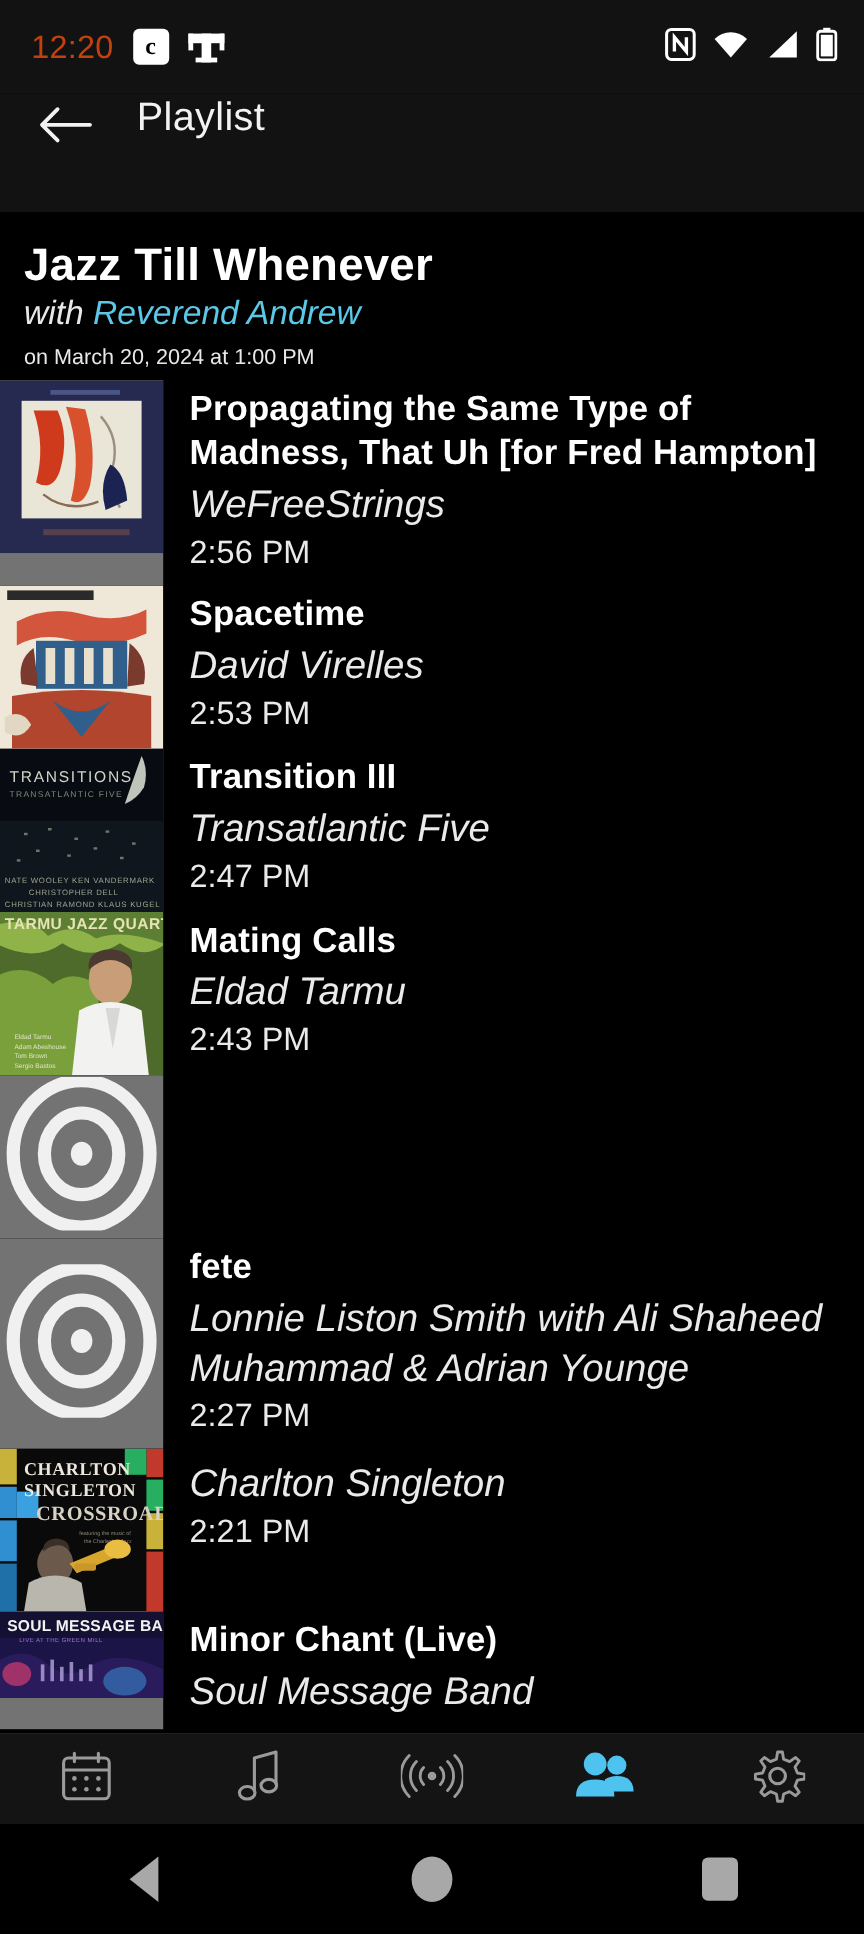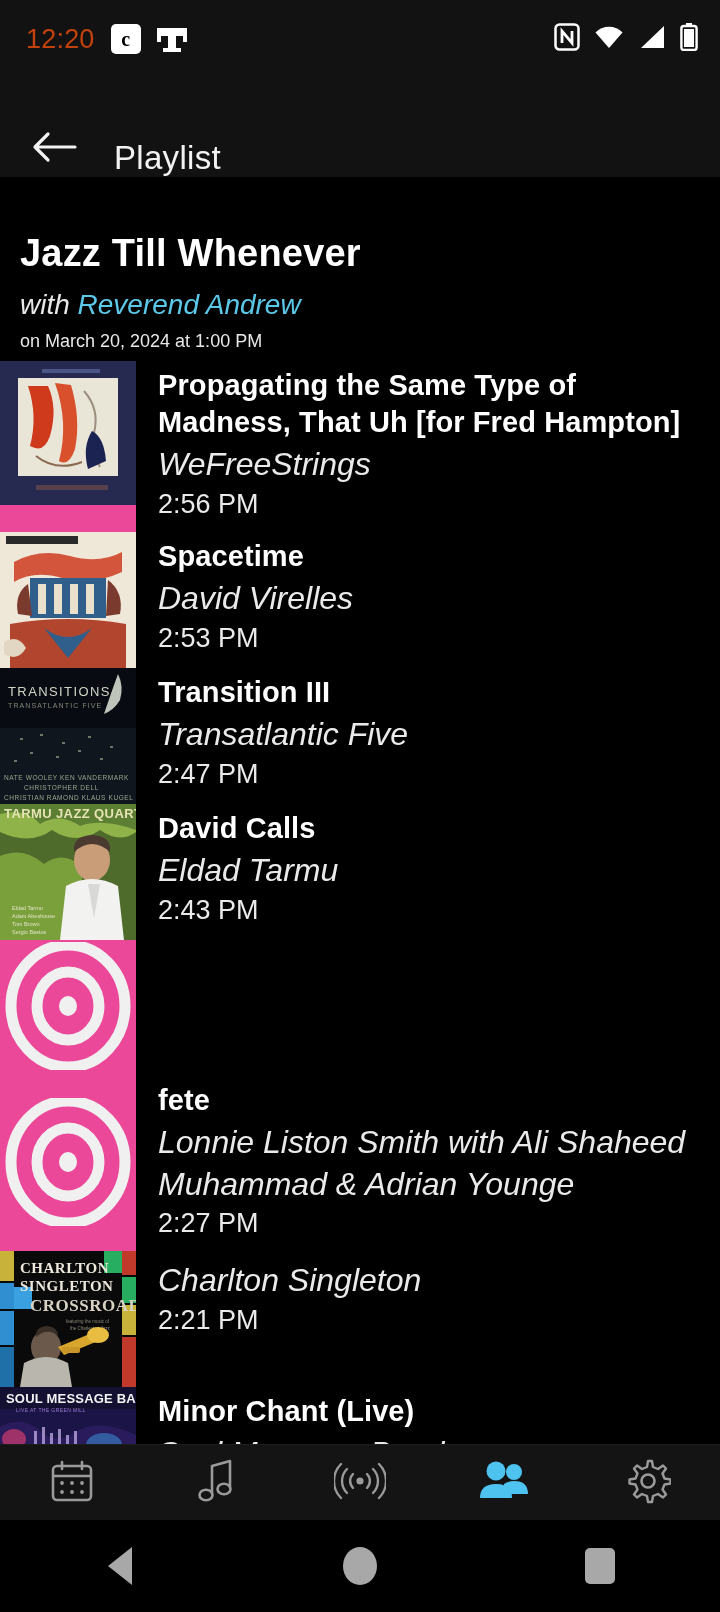--- a/index.html
+++ b/index.html
@@ -31,39 +31,39 @@
   .tmo-logo .bar-v { position: absolute; left: 11px; top: 4px; width: 8px; height: 24px; background: #fff; }
   .tmo-logo .cap-l { position: absolute; left: 0; top: 4px; width: 4px; height: 14px; background: #fff; }
   .tmo-logo .cap-r { position: absolute; right: 0; top: 4px; width: 4px; height: 14px; background: #fff; }
   .tmo-logo .foot { position: absolute; left: 6px; bottom: 2px; width: 18px; height: 4px; background: #fff; }
   .status-right { margin-left: auto; display: flex; align-items: center; gap: 14px; }
 
   
   .appbar {
     height: 99px; flex: 0 0 99px;
     background: #121212;
-    display: flex; align-items: flex-end;
+    display: flex; align-items: flex-start;
     padding-left: 26px;
   }
   .back-btn { width: 56px; height: 56px; display: flex; align-items: center; justify-content: center; cursor: pointer; }
   .appbar-title { margin-left: 32px; font-size: 33px; color: #f2f2f2; letter-spacing: .3px; }
 
   
   .content { flex: 1 1 auto; background: #000; overflow: hidden; position: relative; }
 
   .show-head { padding: 22px 20px 8px 20px; }
-  .show-title { font-size: 38px; font-weight: bold; color: #fff; letter-spacing: .2px; line-height: 1.18; margin-top: 32px; }
-  .show-host { font-size: 28px; font-style: italic; color: #e8e8e8; margin-top: 12px; line-height: 1.2; }
+  .show-title { font-size: 38px; font-weight: bold; color: #fff; letter-spacing: .2px; line-height: 1.18; }
+  .show-host { font-size: 28px; font-style: italic; color: #e8e8e8; margin-top: 0; line-height: 1.2; }
   .show-host .host-name { color: #5bc8e8; }
   .show-when { font-size: 18px; color: #e8e8e8; margin-top: 10px; line-height: 1.2; }
 
   
   .tracklist { }
   .track-row { display: flex; align-items: flex-start; min-height: 144px; }
-  .thumb-wrap { flex: 0 0 136px; width: 136px; align-self: stretch; position: relative; overflow: hidden; background: #ec4899; }
+  .thumb-wrap { flex: 0 0 136px; width: 136px; align-self: stretch; position: relative; overflow: hidden; background: #737373; }
   .thumb-art { position: absolute; inset: 0; }
   .track-text { flex: 1 1 auto; padding: 6px 18px 10px 22px; min-width: 0; }
   .t-title { font-size: 29px; font-weight: bold; color: #fff; line-height: 1.28; letter-spacing: .1px; }
   .t-artist { font-size: 32px; color: #eaeaea; line-height: 1.3; margin-top: 3px; font-style: italic; }
   .t-time { font-size: 27px; color: #eaeaea; line-height: 1.3; margin-top: 1px; }
 
   
   .ph-icon { position: absolute; left: 50%; top: 50%; transform: translate(-50%, -50%); }
 
   
@@ -238,21 +238,21 @@
             <path d="M88 80 l6 34 l6 -34 z" fill="#d8d8d6"></path>
             <g fill="#dfe3c4" font-family="Liberation Sans" font-size="5.5">
               <text x="12" y="106">Eldad Tarmu</text>
               <text x="12" y="114">Adam Abeshouse</text>
               <text x="12" y="122">Tom Brown</text>
               <text x="12" y="130">Sergio Bastos</text>
             </g>
           </svg>
         </div>
         <div class="track-text">
-          <div class="t-title">David Calls</div>
+          <div class="t-title">Mating Calls</div>
           <div class="t-artist">Eldad Tarmu</div>
           <div class="t-time">2:43 PM</div>
         </div>
       </div>
 
       <div class="track-row" style="min-height:136px">
         <div class="thumb-wrap">
           <span class="ph-icon">
             <svg width="128" height="128" viewBox="0 0 128 128">
               <ellipse cx="64" cy="64" rx="57" ry="61" fill="none" stroke="#f0f0f0" stroke-width="11"></ellipse>

